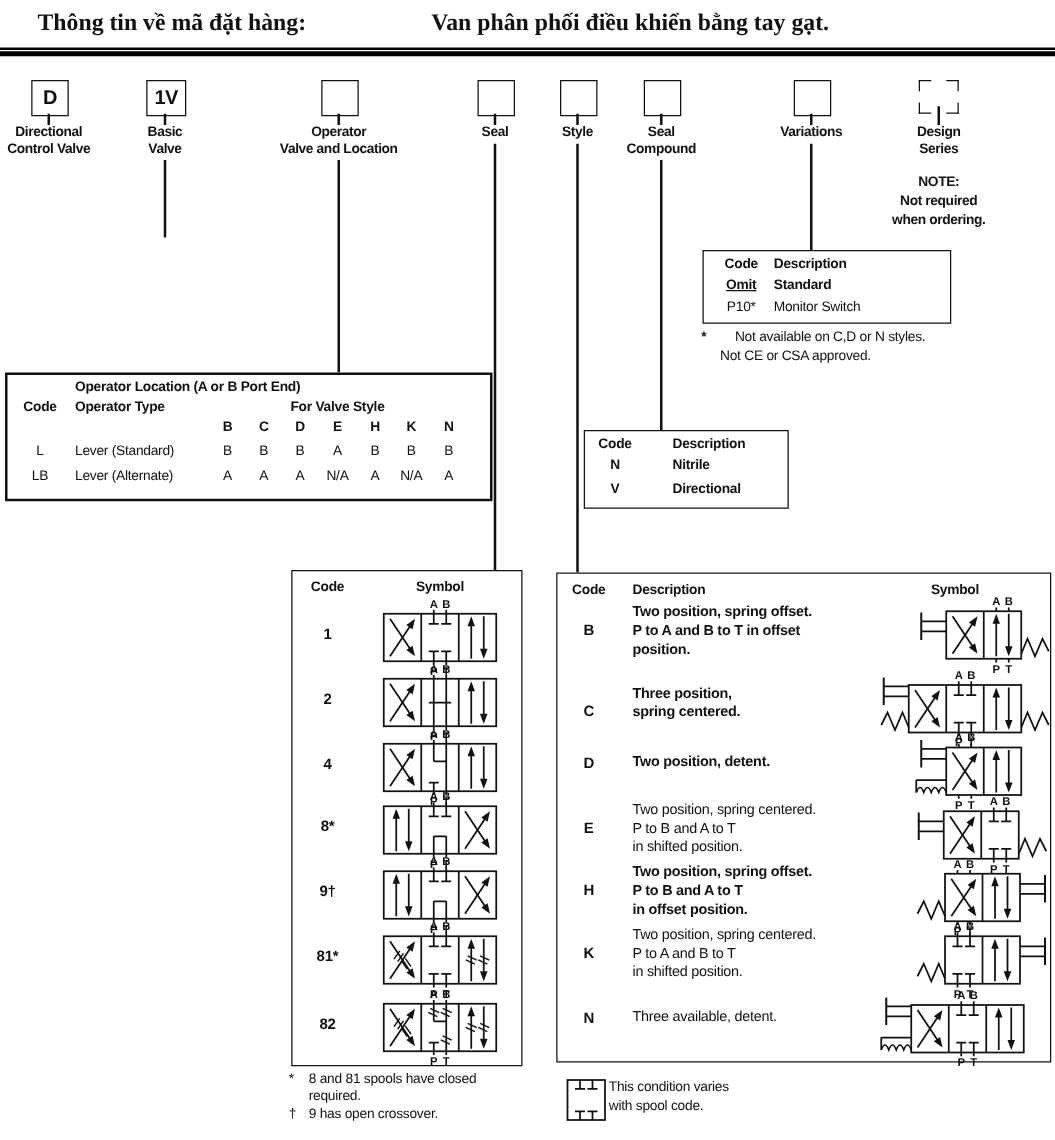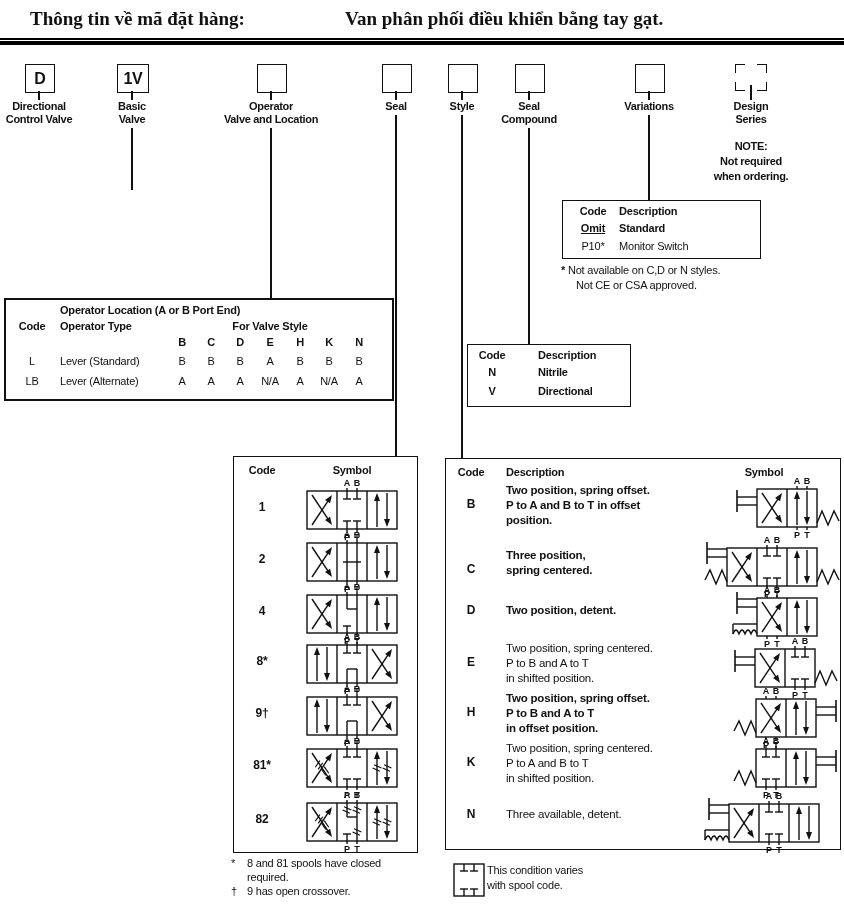--- a/index.html
+++ b/index.html
@@ -109,21 +109,21 @@
     <div class="cell b" style="left:56px;top:4px;">Description</div>
     <div id="variations-rows">
         <div class="cell ctr b" style="left:30px;top:21px;text-decoration:underline;">Omit</div>
         <div class="cell b" style="left:56px;top:21px;">Standard</div>
         <div class="cell ctr" style="left:30px;top:39px;">P10*</div>
         <div class="cell" style="left:56px;top:39px;">Monitor Switch</div>
       </div>
   </div>
   <div class="fn" style="left:561px;top:263px;">
     <span class="b">*</span>
-    <span style="margin-left:0;">Not available on C,D or N styles.</span>
+    <span style="margin-left:20px;">Not available on C,D or N styles.</span>
   </div>
   <div class="fn" style="left:576px;top:278px;">Not CE or CSA approved.</div>
 
   <div class="tbl tbl-heavy" style="left:4px;top:298px;width:386px;height:99px;">
     <div class="cell b" style="left:54px;top:4px;">Operator Location (A or B Port End)</div>
     <div class="cell b ctr" style="left:26px;top:20px;">Code</div>
     <div class="cell b" style="left:54px;top:20px;">Operator Type</div>
     <div class="cell b ctr" style="left:264px;top:20px;">For Valve Style</div>
     <div id="operator-rows">
         <div class="cell b ctr" style="left:176px;top:36px;">B</div>

